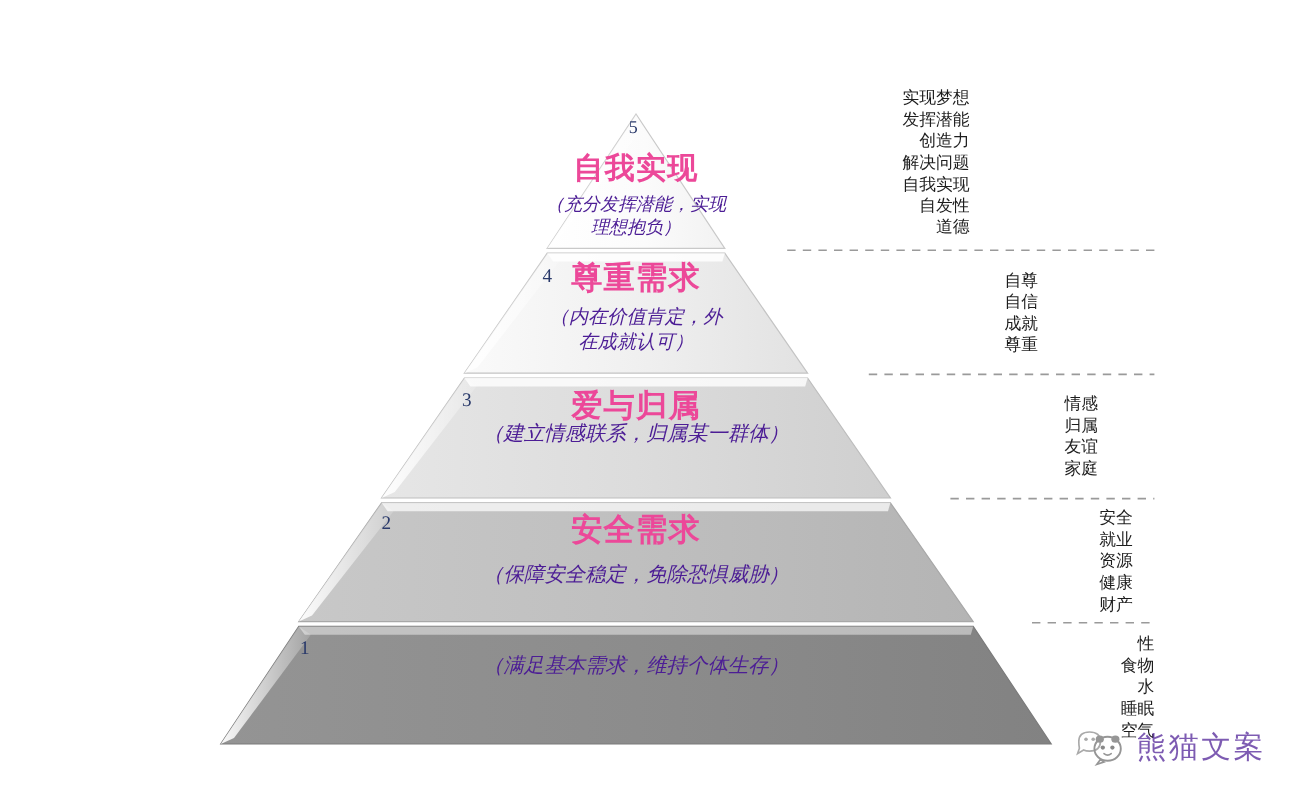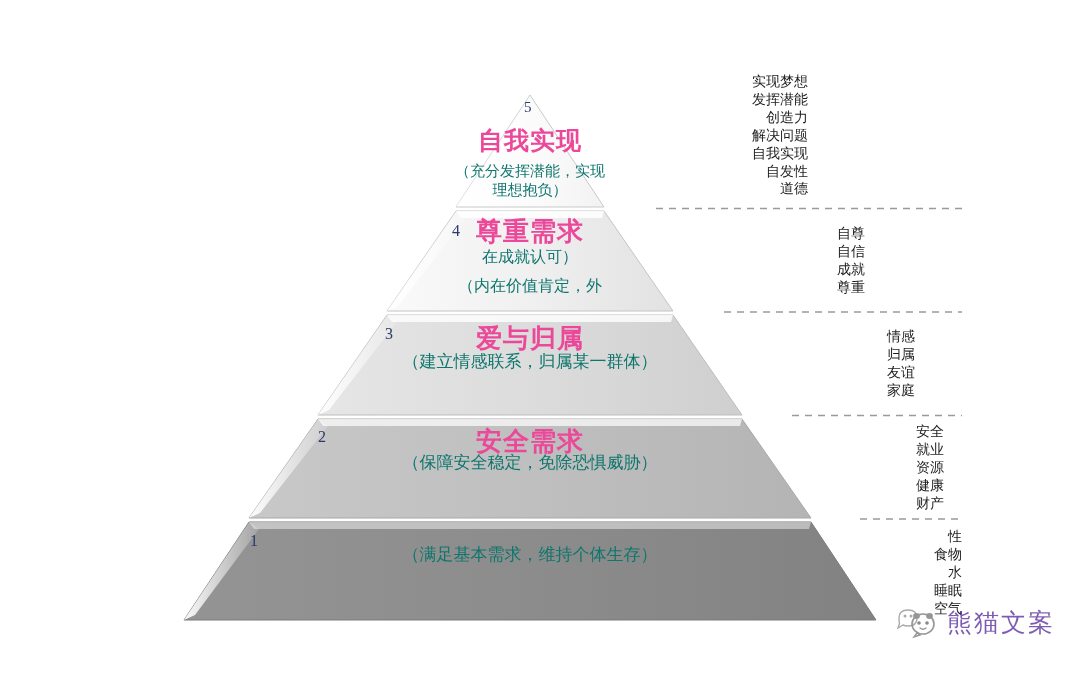--- a/index.html
+++ b/index.html
@@ -38,22 +38,23 @@
     line-height: 1.0;
     pointer-events: none;
   }
   .level-title {
     font-weight: bold;
     color: #ec4899;
     letter-spacing: 1px;
     white-space: nowrap;
   }
   .level-sub {
-    color: #0f766e;
+    color: #4c1d95;
     letter-spacing: 0px;
+    font-style: italic;
   }
 
   .level-num {
     position: absolute;
     color: #2a3a6b;
     font-weight: normal;
     font-family: "Liberation Serif", "DejaVu Serif", serif;
   }
 
   
@@ -165,32 +166,32 @@
   <div class="level-num" style="left:250px; top:532px; font-size:16px;">1</div>
 
   <div class="level-text" style="left:380px; top:128px; width:300px;">
     <div class="level-title" style="font-size:25px;">自我实现</div>
     <div class="level-sub" style="font-size:15px; margin-top:10px;">（充分发挥潜能，实现</div>
     <div class="level-sub" style="font-size:15px; margin-top:4px;">理想抱负）</div>
   </div>
 
   <div class="level-text" style="left:380px; top:218px; width:300px;">
     <div class="level-title" style="font-size:26px;">尊重需求</div>
+    <div class="level-sub" style="font-size:16px; margin-top:13px;">（内在价值肯定，外</div>
     <div class="level-sub" style="font-size:16px; margin-top:5px;">在成就认可）</div>
-    <div class="level-sub" style="font-size:16px; margin-top:13px;">（内在价值肯定，外</div>
   </div>
 
   <div class="level-text" style="left:330px; top:325px; width:400px;">
     <div class="level-title" style="font-size:26px;">爱与归属</div>
     <div class="level-sub" style="font-size:17px; margin-top:2px;">（建立情感联系，归属某一群体）</div>
   </div>
 
   <div class="level-text" style="left:330px; top:428px; width:400px;">
     <div class="level-title" style="font-size:26px;">安全需求</div>
-    <div class="level-sub" style="font-size:17px; margin-top:0;">（保障安全稳定，免除恐惧威胁）</div>
+    <div class="level-sub" style="font-size:17px; margin-top:16px;">（保障安全稳定，免除恐惧威胁）</div>
   </div>
 
   <div class="level-text" style="left:330px; top:532px; width:400px;">
     <div class="level-sub" style="font-size:17px; margin-top:14px;">（满足基本需求，维持个体生存）</div>
   </div>
 
   <div class="ann-list" style="right:272px; top:73px; font-size:14px;">
     <div>实现梦想</div>
     <div>发挥潜能</div>
     <div>创造力</div>

